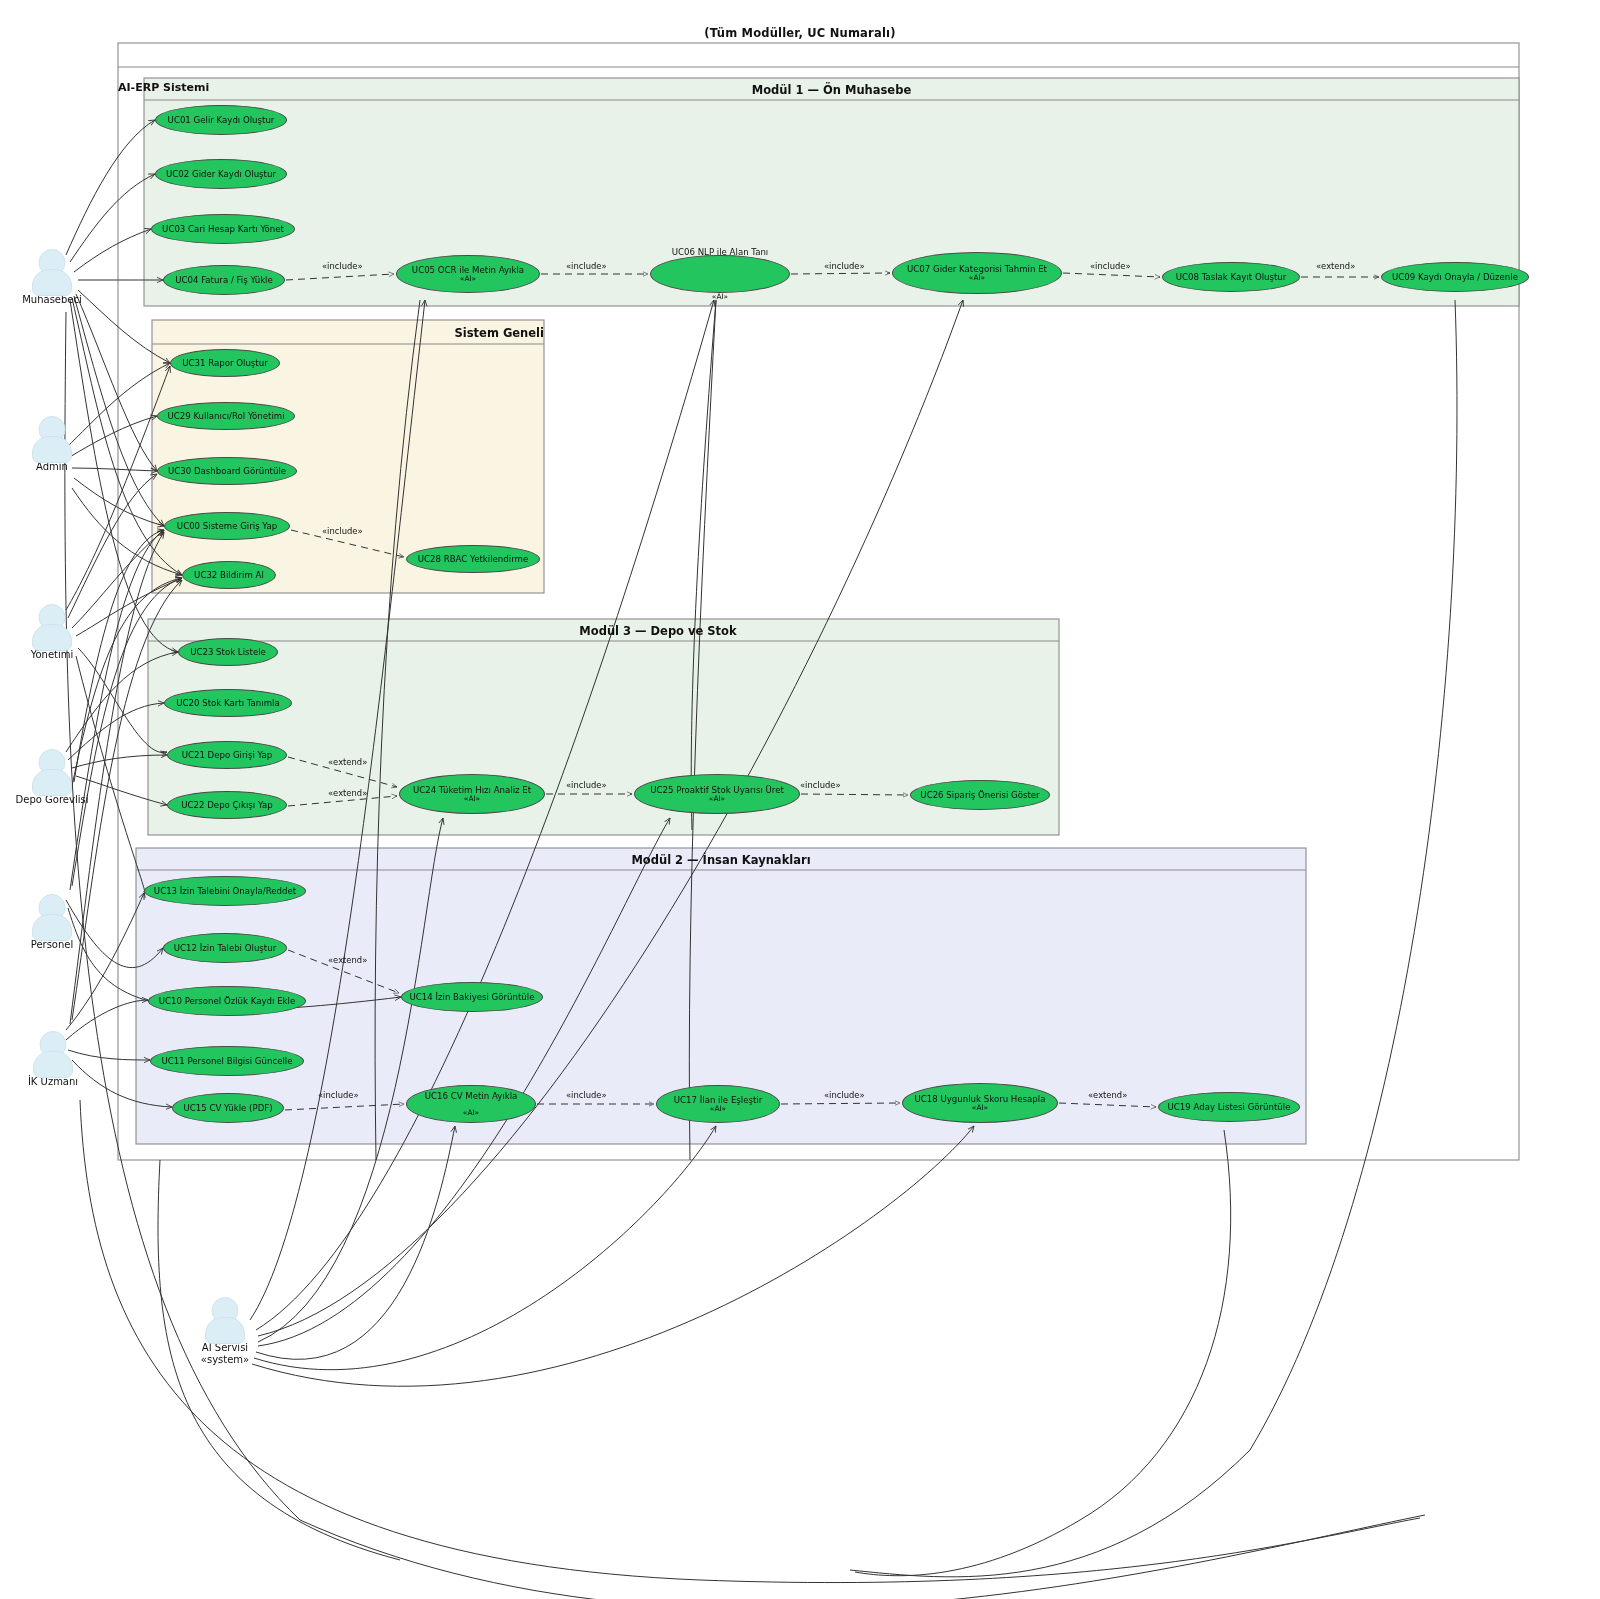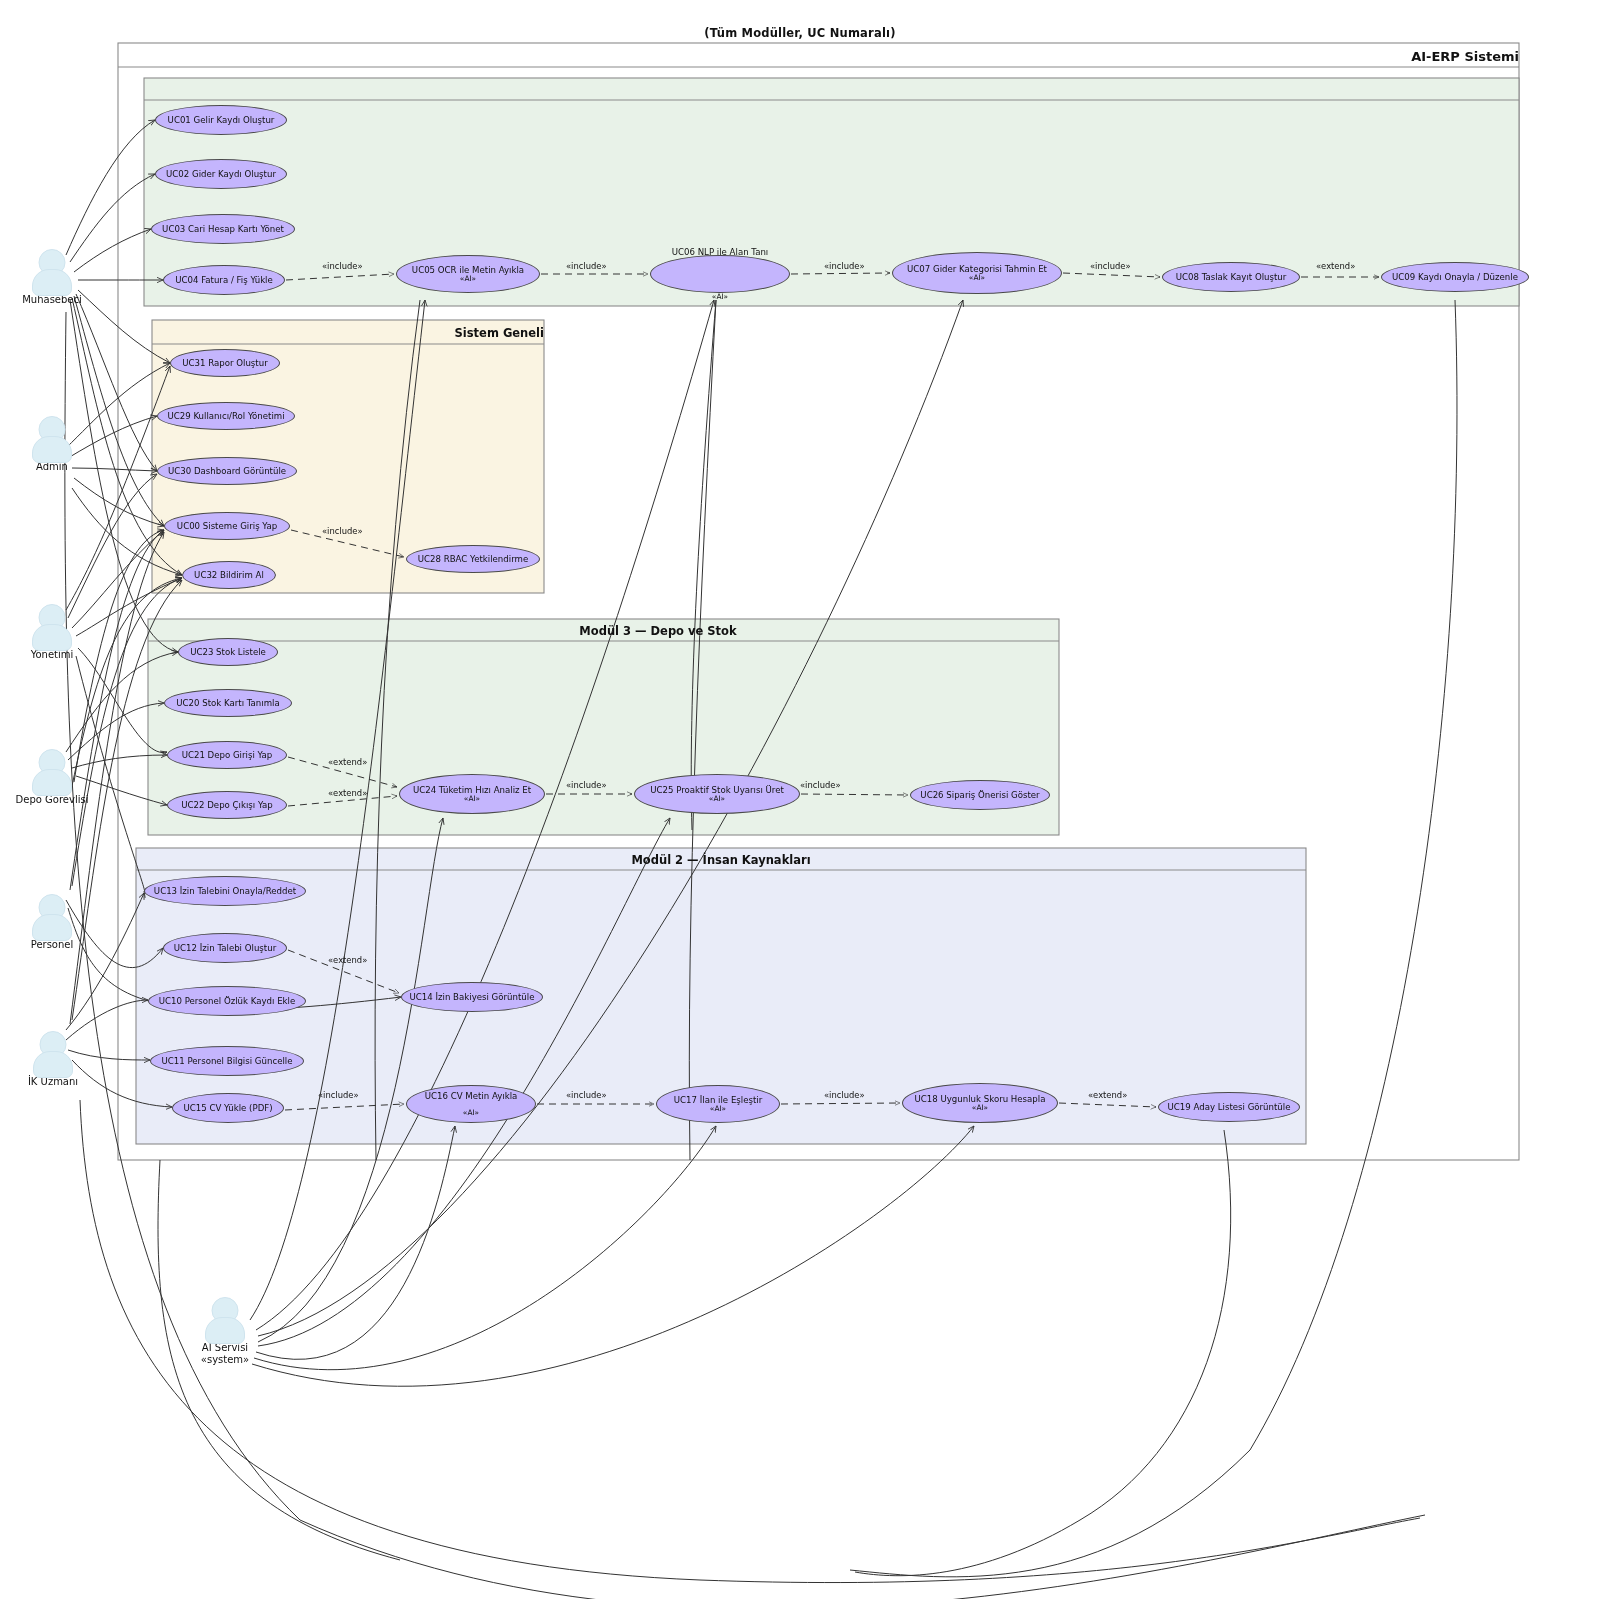--- a/index.html
+++ b/index.html
@@ -1,23 +1,23 @@
 <!DOCTYPE html>
 <html><head>
 <meta charset="utf-8">
 <style>
   html,body{margin:0;padding:0;background:#f2f2f2;}
   #canvas{position:relative;width:1600px;height:1599px;background:#ffffff;
     font-family:"DejaVu Sans","Liberation Sans",sans-serif;overflow:hidden;}
   #svg{position:absolute;left:0;top:0;width:1600px;height:1599px;}
   .ttl{position:absolute;width:100%;text-align:center;font-weight:bold;font-size:11.5px;color:#111;letter-spacing:.2px;}
-  .pkg-title{position:absolute;text-align:right;font-weight:bold;font-size:13px;color:#111;}
+  .pkg-title{position:absolute;text-align:left;font-weight:bold;font-size:11px;color:#111;margin-top:32px;}
   .mod-title{position:absolute;font-weight:bold;font-size:11.5px;color:#111;}
   .uc{position:absolute;display:flex;flex-direction:column;align-items:center;justify-content:center;
-      border:1px solid #4a4a4a;border-radius:50%;background:#c4b5fd;box-sizing:border-box;
+      border:1px solid #4a4a4a;border-radius:50%;background:#22c55e;box-sizing:border-box;
       font-size:8.6px;color:#111;line-height:1.18;text-align:center;padding:0 6px;}
   .uc .ai{font-size:7.4px;}
   .actor{position:absolute;width:60px;text-align:center;}
   .actor .glyph{position:relative;height:46px;}
   .actor .head{position:absolute;left:50%;top:1px;transform:translateX(-50%);
       width:25px;height:25px;border-radius:50%;background:#dceef5;border:1px solid #cfe4ee;}
   .actor .body{position:absolute;left:50%;top:21px;transform:translateX(-50%);
       width:38px;height:25px;border-radius:17px 17px 7px 7px;background:#dceef5;border:1px solid #cfe4ee;}
   .actor .nm{font-size:10px;color:#111;line-height:1.15;white-space:nowrap;}
   .actor .st{font-size:10px;color:#111;line-height:1.15;}
@@ -132,20 +132,21 @@
       <path d="M801,794 L908,795" marker-end="url(#arS)"></path>
       <path d="M288,950 L399,993" marker-end="url(#arS)"></path>
       <path d="M285,1110 L404,1104" marker-end="url(#arS)"></path>
       <path d="M537,1104 L654,1104" marker-end="url(#arS)"></path>
       <path d="M781,1104 L900,1103" marker-end="url(#arS)"></path>
       <path d="M1059,1103 L1156,1107" marker-end="url(#arS)"></path>
     </g>
   </svg>
 
   <div class="pkg-title" style="left:118px;top:49px;width:1401px;">AI-ERP Sistemi</div>
+  <div class="mod-title" style="left:144px;top:83px;width:1375px;text-align:center;">Modül 1 — Ön Muhasebe</div>
   <div class="mod-title" style="left:152px;top:326px;width:392px;text-align:right;">Sistem Geneli</div>
   <div class="mod-title" style="left:148px;top:624px;width:1020px;text-align:center;">Modül 3 — Depo ve Stok</div>
   <div class="mod-title" style="left:136px;top:853px;width:1170px;text-align:center;">Modül 2 — İnsan Kaynakları</div>
 
   <div class="actor" style="left:22px;top:248px;">
     <div class="glyph">
         <div class="head"></div>
         <div class="body"></div>
       </div>
     <div class="nm">Muhasebeci</div>

